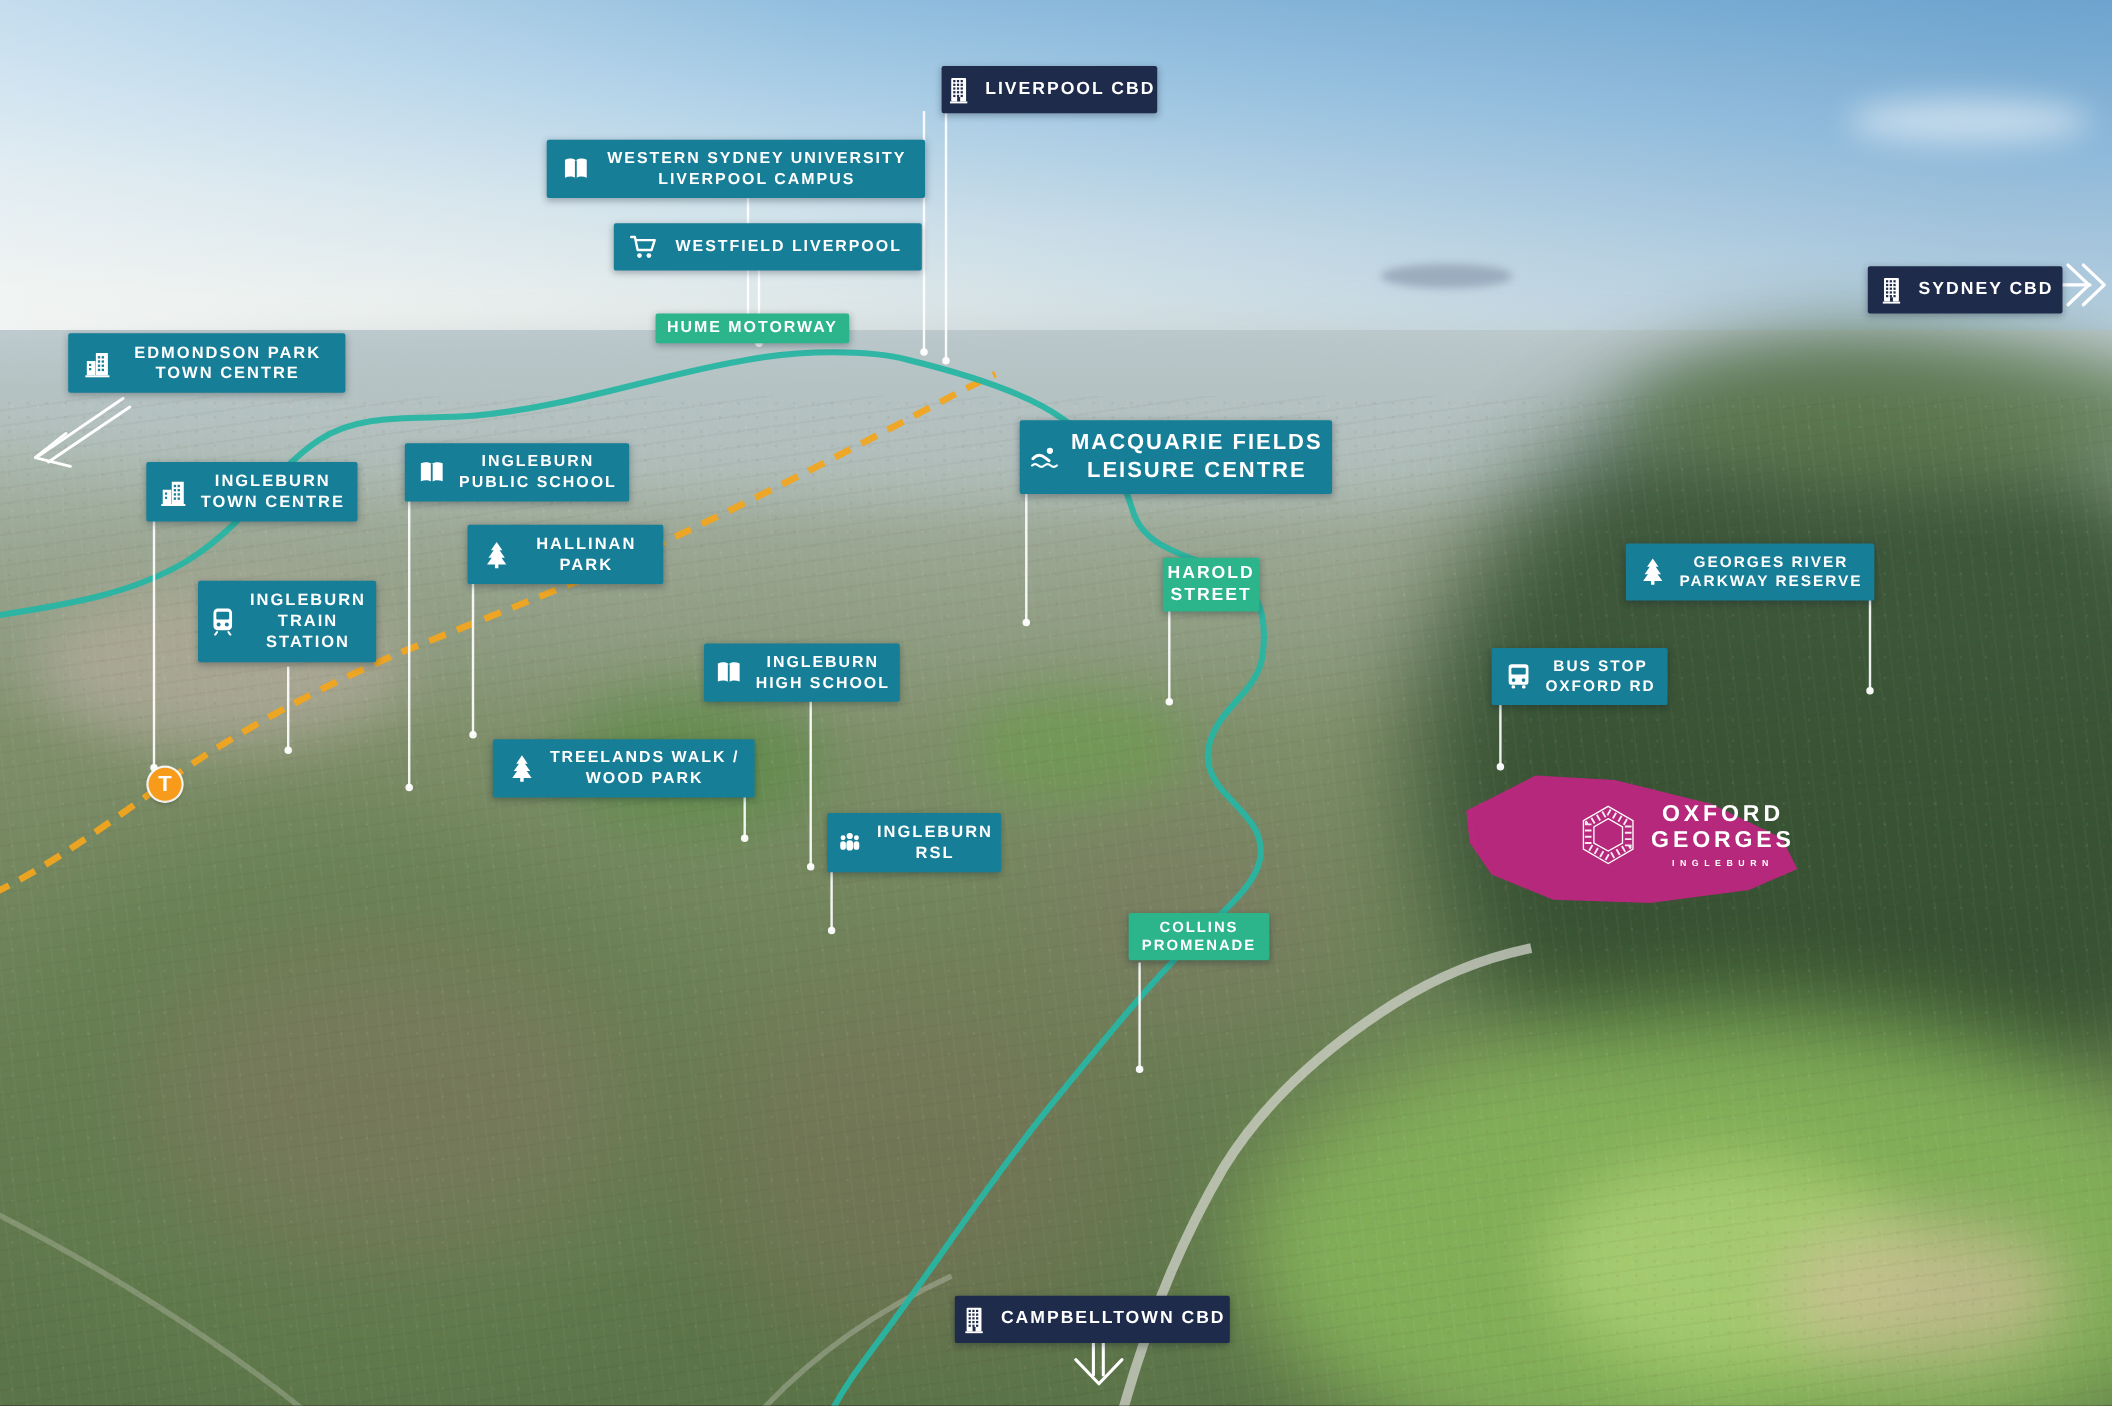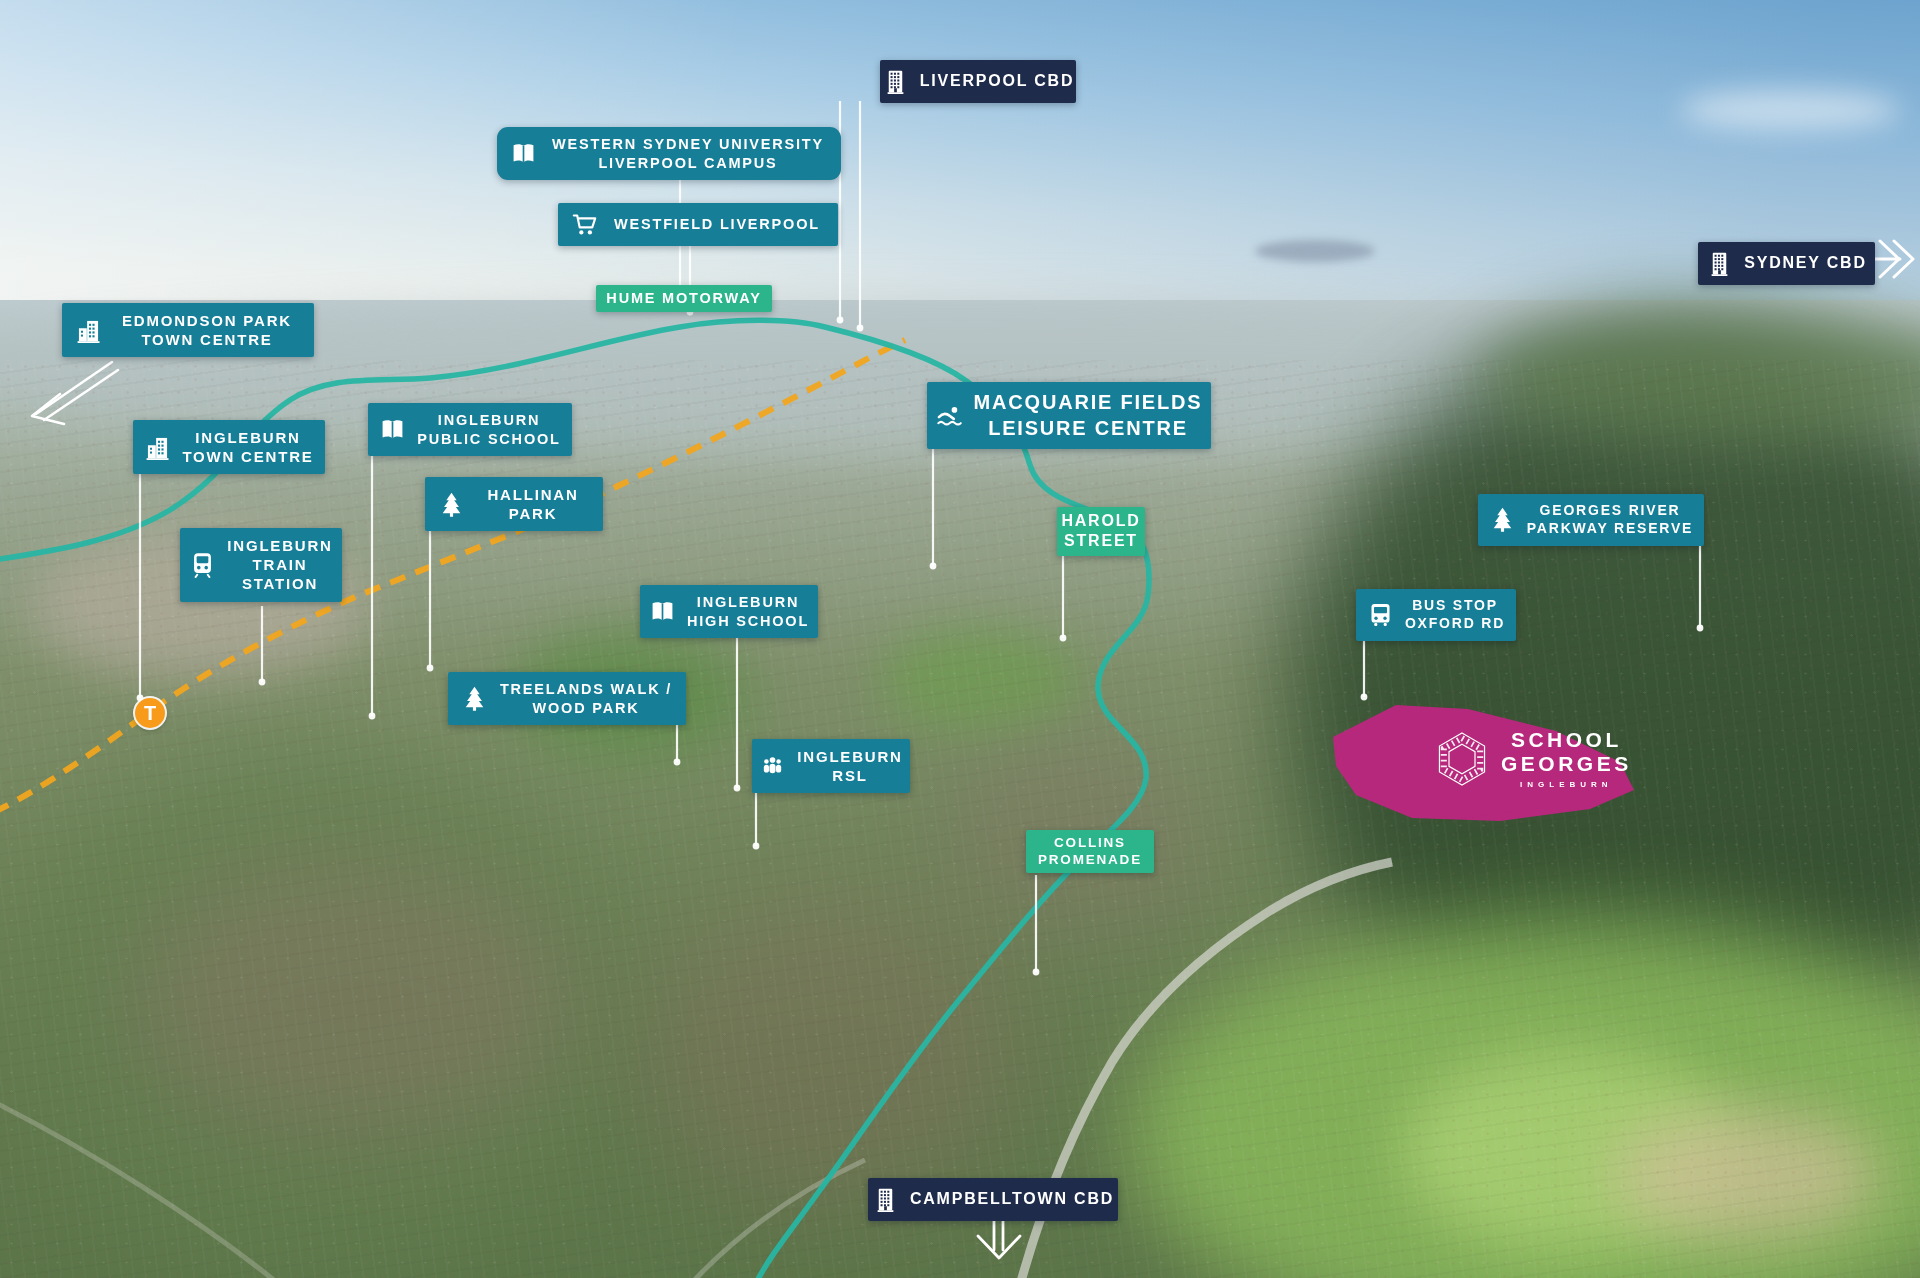--- a/index.html
+++ b/index.html
@@ -133,21 +133,21 @@
       </g>
       <g stroke-width="2.8">
         <line x1="994" y1="1218" x2="994" y2="1250"></line>
         <line x1="1003" y1="1218" x2="1003" y2="1250"></line>
         <path d="M978 1236 L999 1258 L1020 1236"></path>
       </g>
     </g>
   </svg>
 
   <div id="markers">
-      <div class="marker navy" style="left: 856px; top: 60px; width: 196px; font-size: 16px; margin-left: 24px;">
+      <div class="marker navy" style="left: 856px; top: 60px; width: 196px; font-size: 16px;">
         <span class="icon">
           <svg width="27" height="27" viewBox="0 0 24 24">
             <rect x="6" y="2.5" width="12" height="19" rx="0.8" fill="#fff"></rect>
             <rect x="5" y="21.5" width="14" height="1.6" fill="#fff"></rect>
             <rect x="7.6" y="4.2" width="1.8" height="1.8" fill="#1E2B4B"></rect>
             <rect x="10.6" y="4.2" width="1.8" height="1.8" fill="#1E2B4B"></rect>
             <rect x="13.6" y="4.2" width="1.8" height="1.8" fill="#1E2B4B"></rect>
             <rect x="7.6" y="7.2" width="1.8" height="1.8" fill="#1E2B4B"></rect>
             <rect x="10.6" y="7.2" width="1.8" height="1.8" fill="#1E2B4B"></rect>
             <rect x="13.6" y="7.2" width="1.8" height="1.8" fill="#1E2B4B"></rect>
@@ -160,21 +160,21 @@
             <rect x="7.6" y="16.2" width="1.8" height="1.8" fill="#1E2B4B"></rect>
             <rect x="10.6" y="16.2" width="1.8" height="1.8" fill="#1E2B4B"></rect>
             <rect x="13.6" y="16.2" width="1.8" height="1.8" fill="#1E2B4B"></rect>
             <rect x="10.8" y="18" width="2.4" height="3.5" fill="#1E2B4B"></rect>
           </svg>
         </span>
         <div class="lines">
           <div>LIVERPOOL CBD</div>
         </div>
       </div>
-      <div class="marker teal" style="left: 497px; top: 127px; width: 344px; font-size: 14.5px; border-radius: 11px;">
+      <div class="marker teal" style="left: 497px; top: 127px; width: 344px; font-size: 14.5px;">
         <span class="icon">
           <svg width="27" height="27" viewBox="0 0 24 24">
             <path d="M12 5.2 C10 3.4 6.4 3.2 3.2 4.6 L3.2 19.2 C6.4 17.8 10 18 12 19.8 C14 18 17.6 17.8 20.8 19.2 L20.8 4.6 C17.6 3.2 14 3.4 12 5.2 Z" fill="#fff"></path>
             <line x1="12" y1="5.2" x2="12" y2="19.8" stroke="#177E97" stroke-width="1.5"></line>
           </svg>
         </span>
         <div class="lines">
           <div>WESTERN SYDNEY UNIVERSITY</div>
           <div>LIVERPOOL CAMPUS</div>
         </div>
@@ -434,18 +434,18 @@
 
   <div class="site-logo">
     <svg width="52" height="58" viewBox="0 0 60 66">
       <g fill="none" stroke="#ffffff">
         <polygon points="30,3 56,18 56,48 30,63 4,48 4,18" stroke-width="1.4"></polygon>
         <polygon points="30,9 51,21 51,45 30,57 9,45 9,21" stroke-width="7" stroke-dasharray="2 4.6" opacity=".9"></polygon>
         <polygon points="30,16 45,24.5 45,41.5 30,50 15,41.5 15,24.5" stroke-width="1.4"></polygon>
       </g>
     </svg>
     <div class="brand">
-      <div class="bigline">SCHOOL</div>
+      <div class="bigline">OXFORD</div>
       <div class="bigline">GEORGES</div>
       <div class="subline">INGLEBURN</div>
     </div>
   </div>
 </div>
 
 </body></html>

